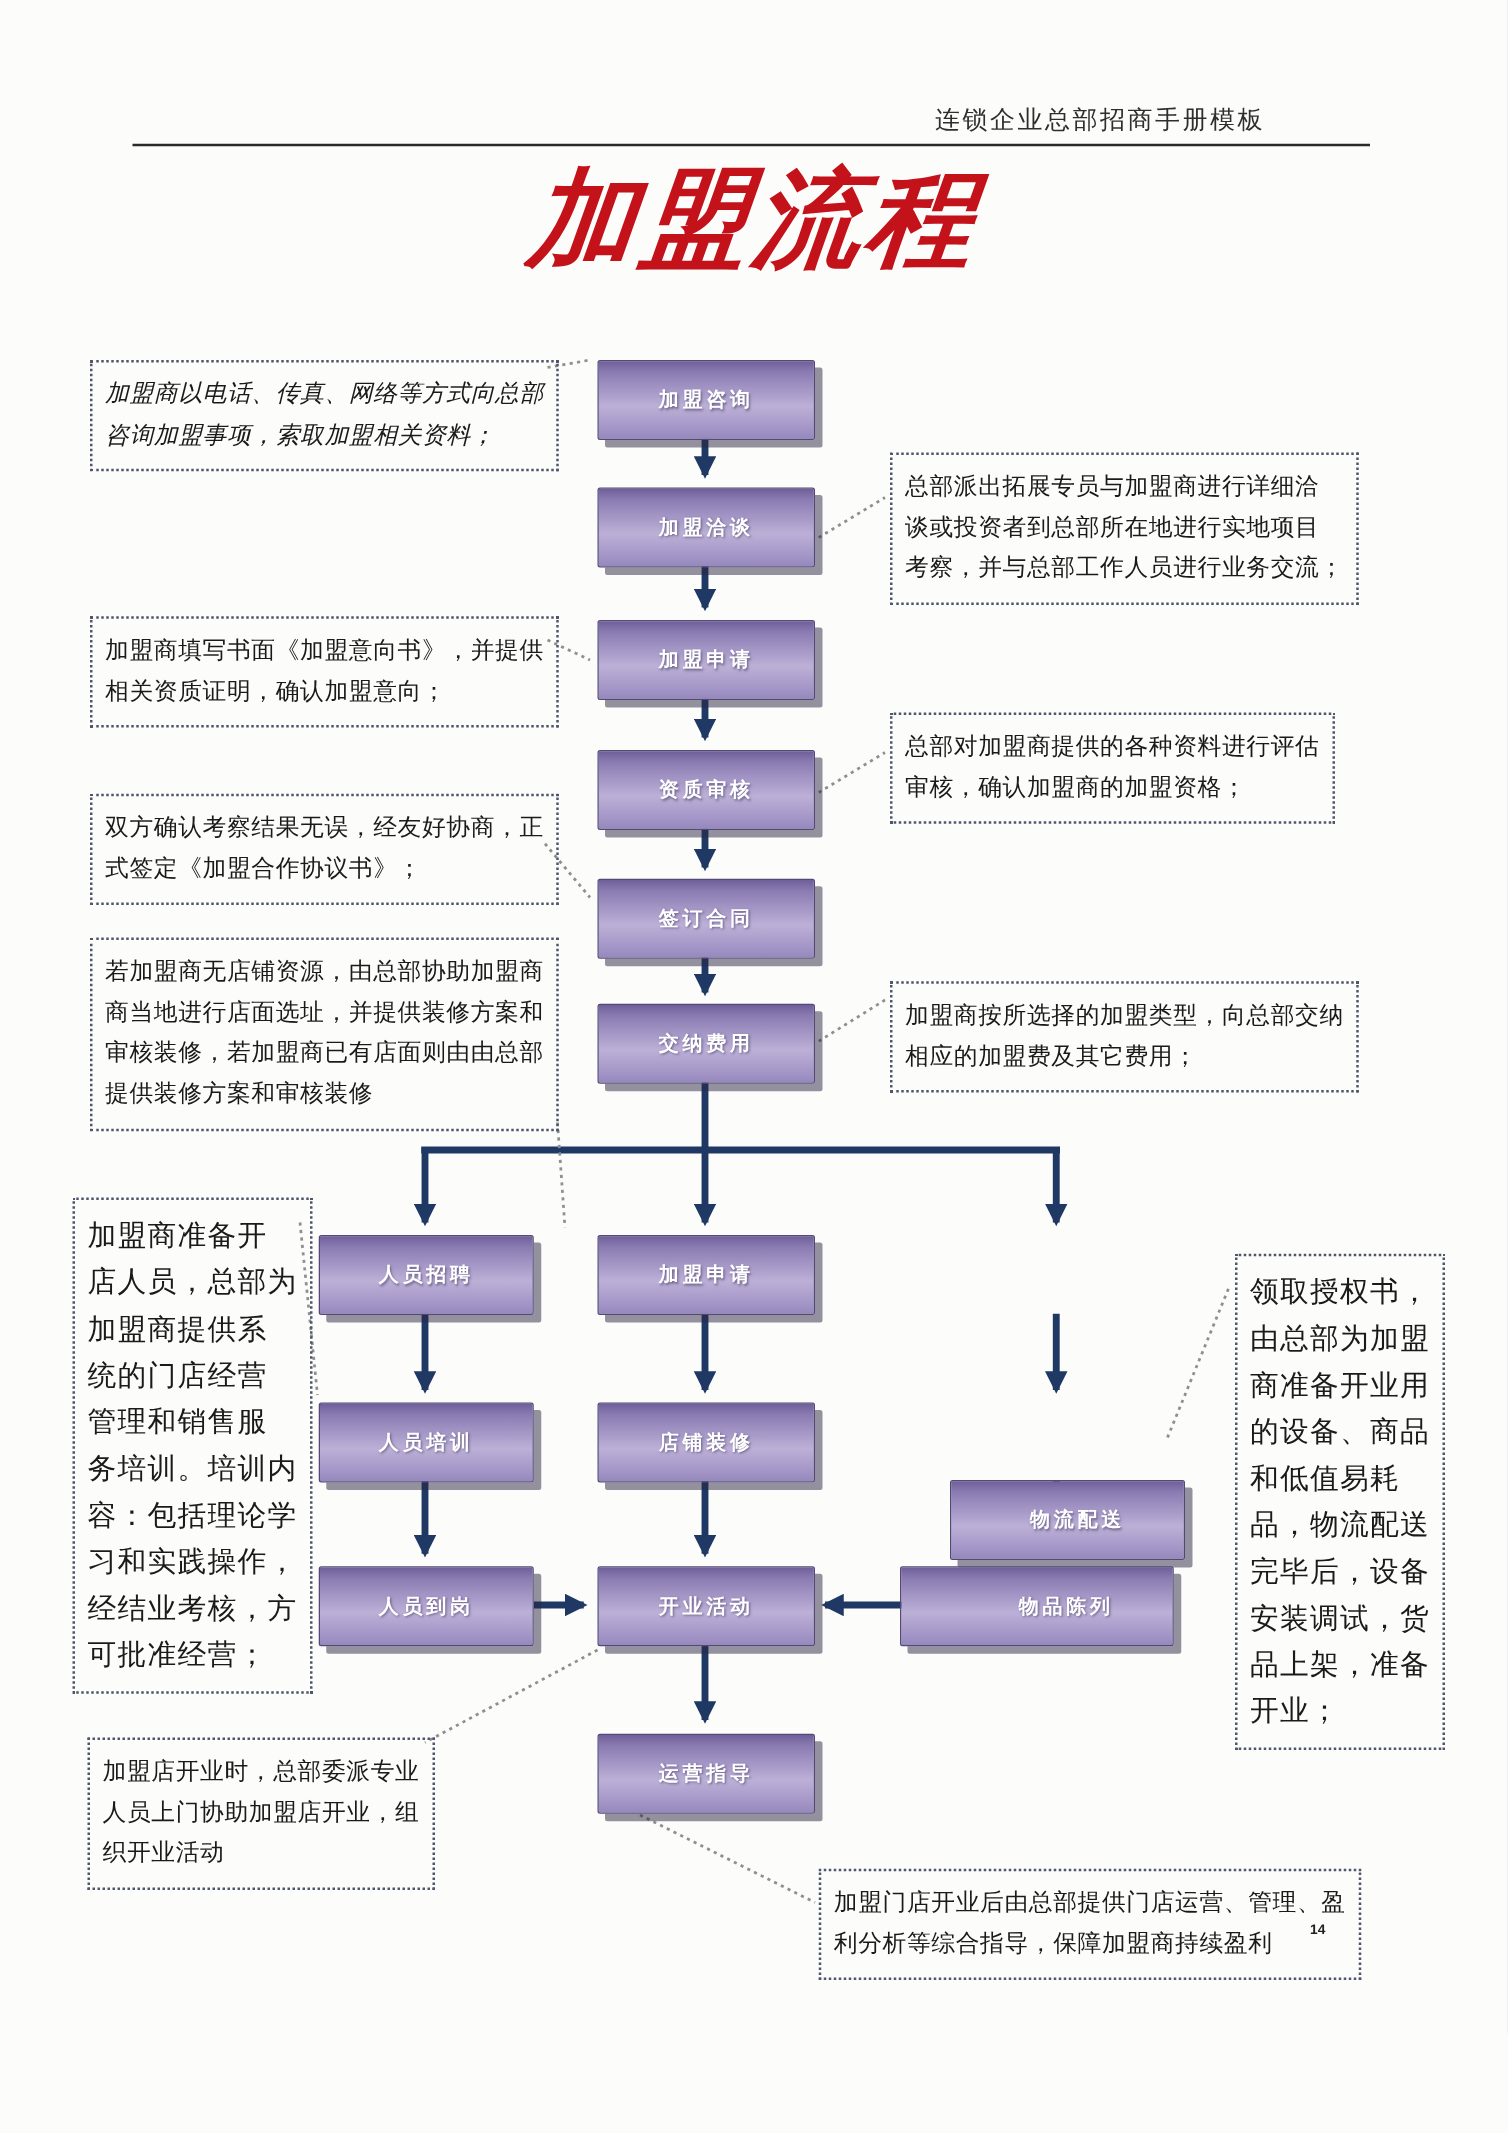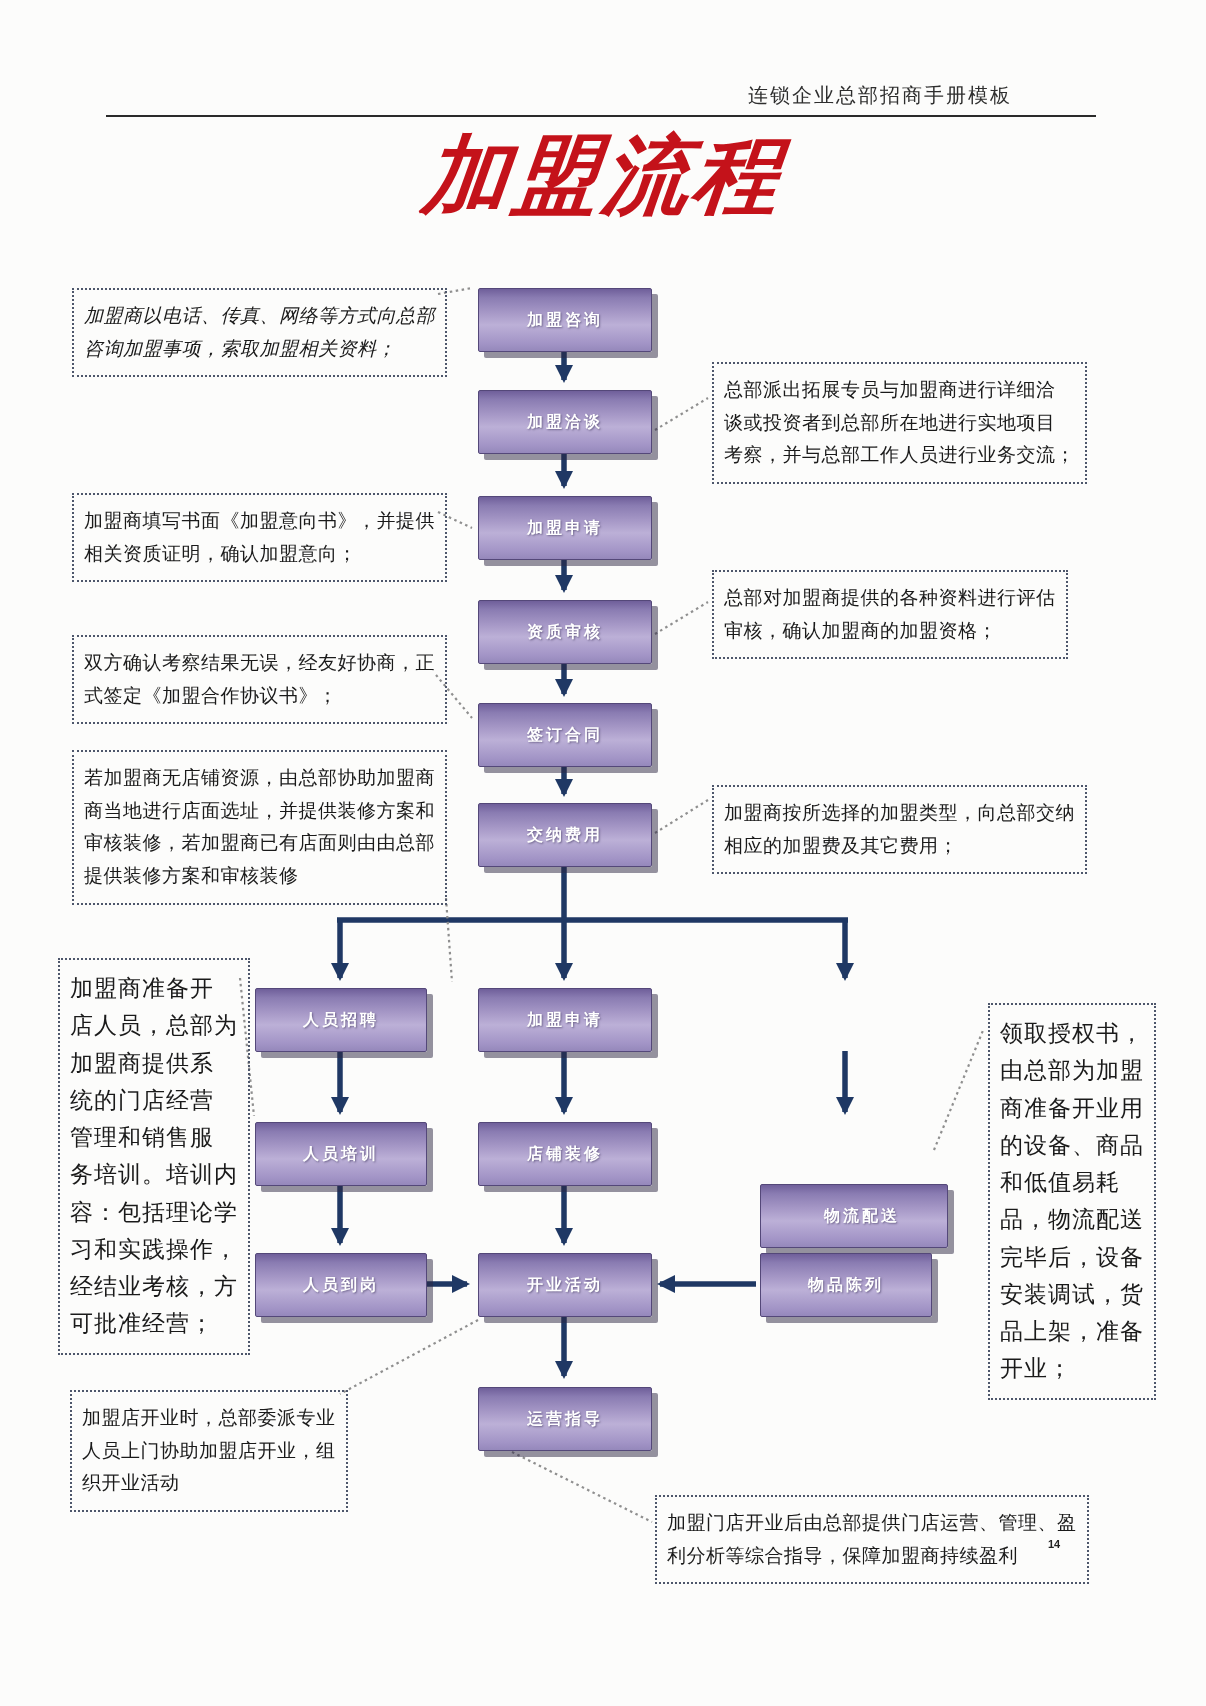--- a/index.html
+++ b/index.html
@@ -111,21 +111,21 @@
   <div class="fbox" style="left:760px;top:1184px;width:170px;padding-left:16px;">
       <span>物流配送</span>
     </div>
 
   <div class="fbox" style="left:255px;top:1253px;width:170px;">
       <span>人员到岗</span>
     </div>
   <div class="fbox" style="left:478px;top:1253px;">
       <span>开业活动</span>
     </div>
-  <div class="fbox" style="left:760px;top:1253px;width:170px;">
+  <div class="fbox" style="left:720px;top:1253px;width:170px;padding-left:47px;">
       <span>物品陈列</span>
     </div>
 
   <div class="fbox" style="left:478px;top:1387px;">
       <span>运营指导</span>
     </div>
 
   <div class="ann" style="left:72px;top:288px;font-style:italic;">加盟商以电话、传真、网络等方式向总部
 咨询加盟事项，索取加盟相关资料；</div>
   <div class="ann" style="left:712px;top:362px;">总部派出拓展专员与加盟商进行详细洽

